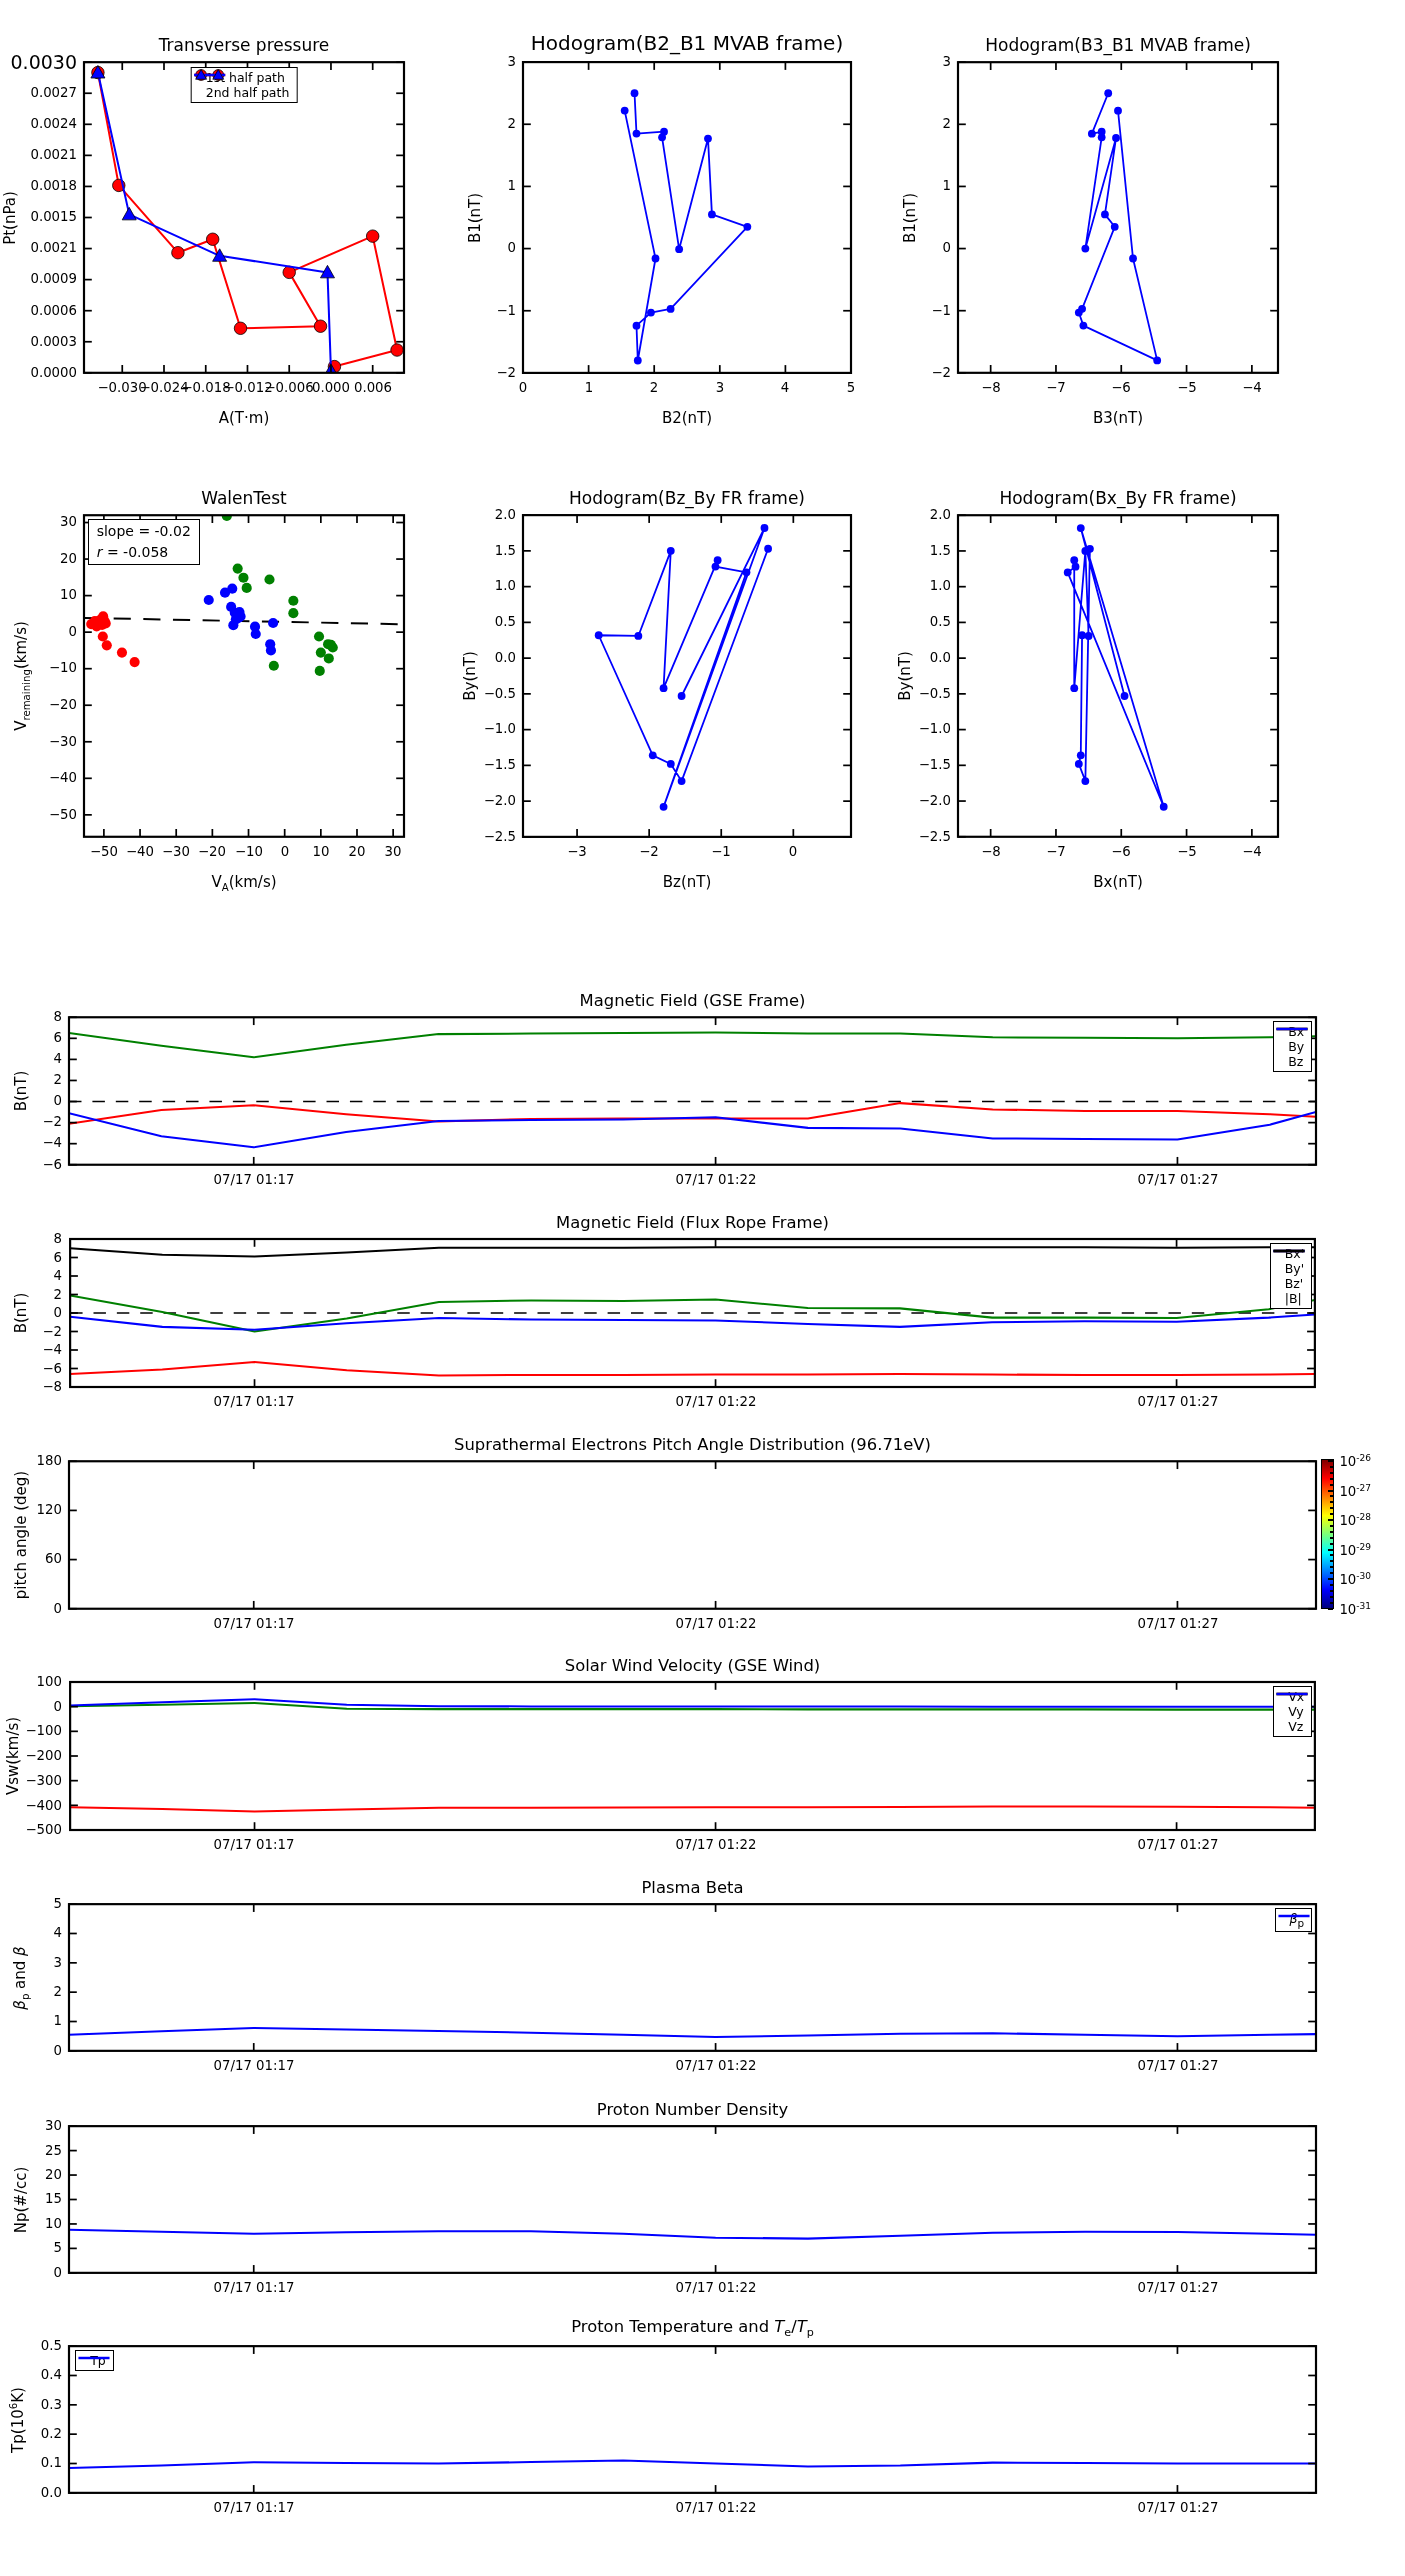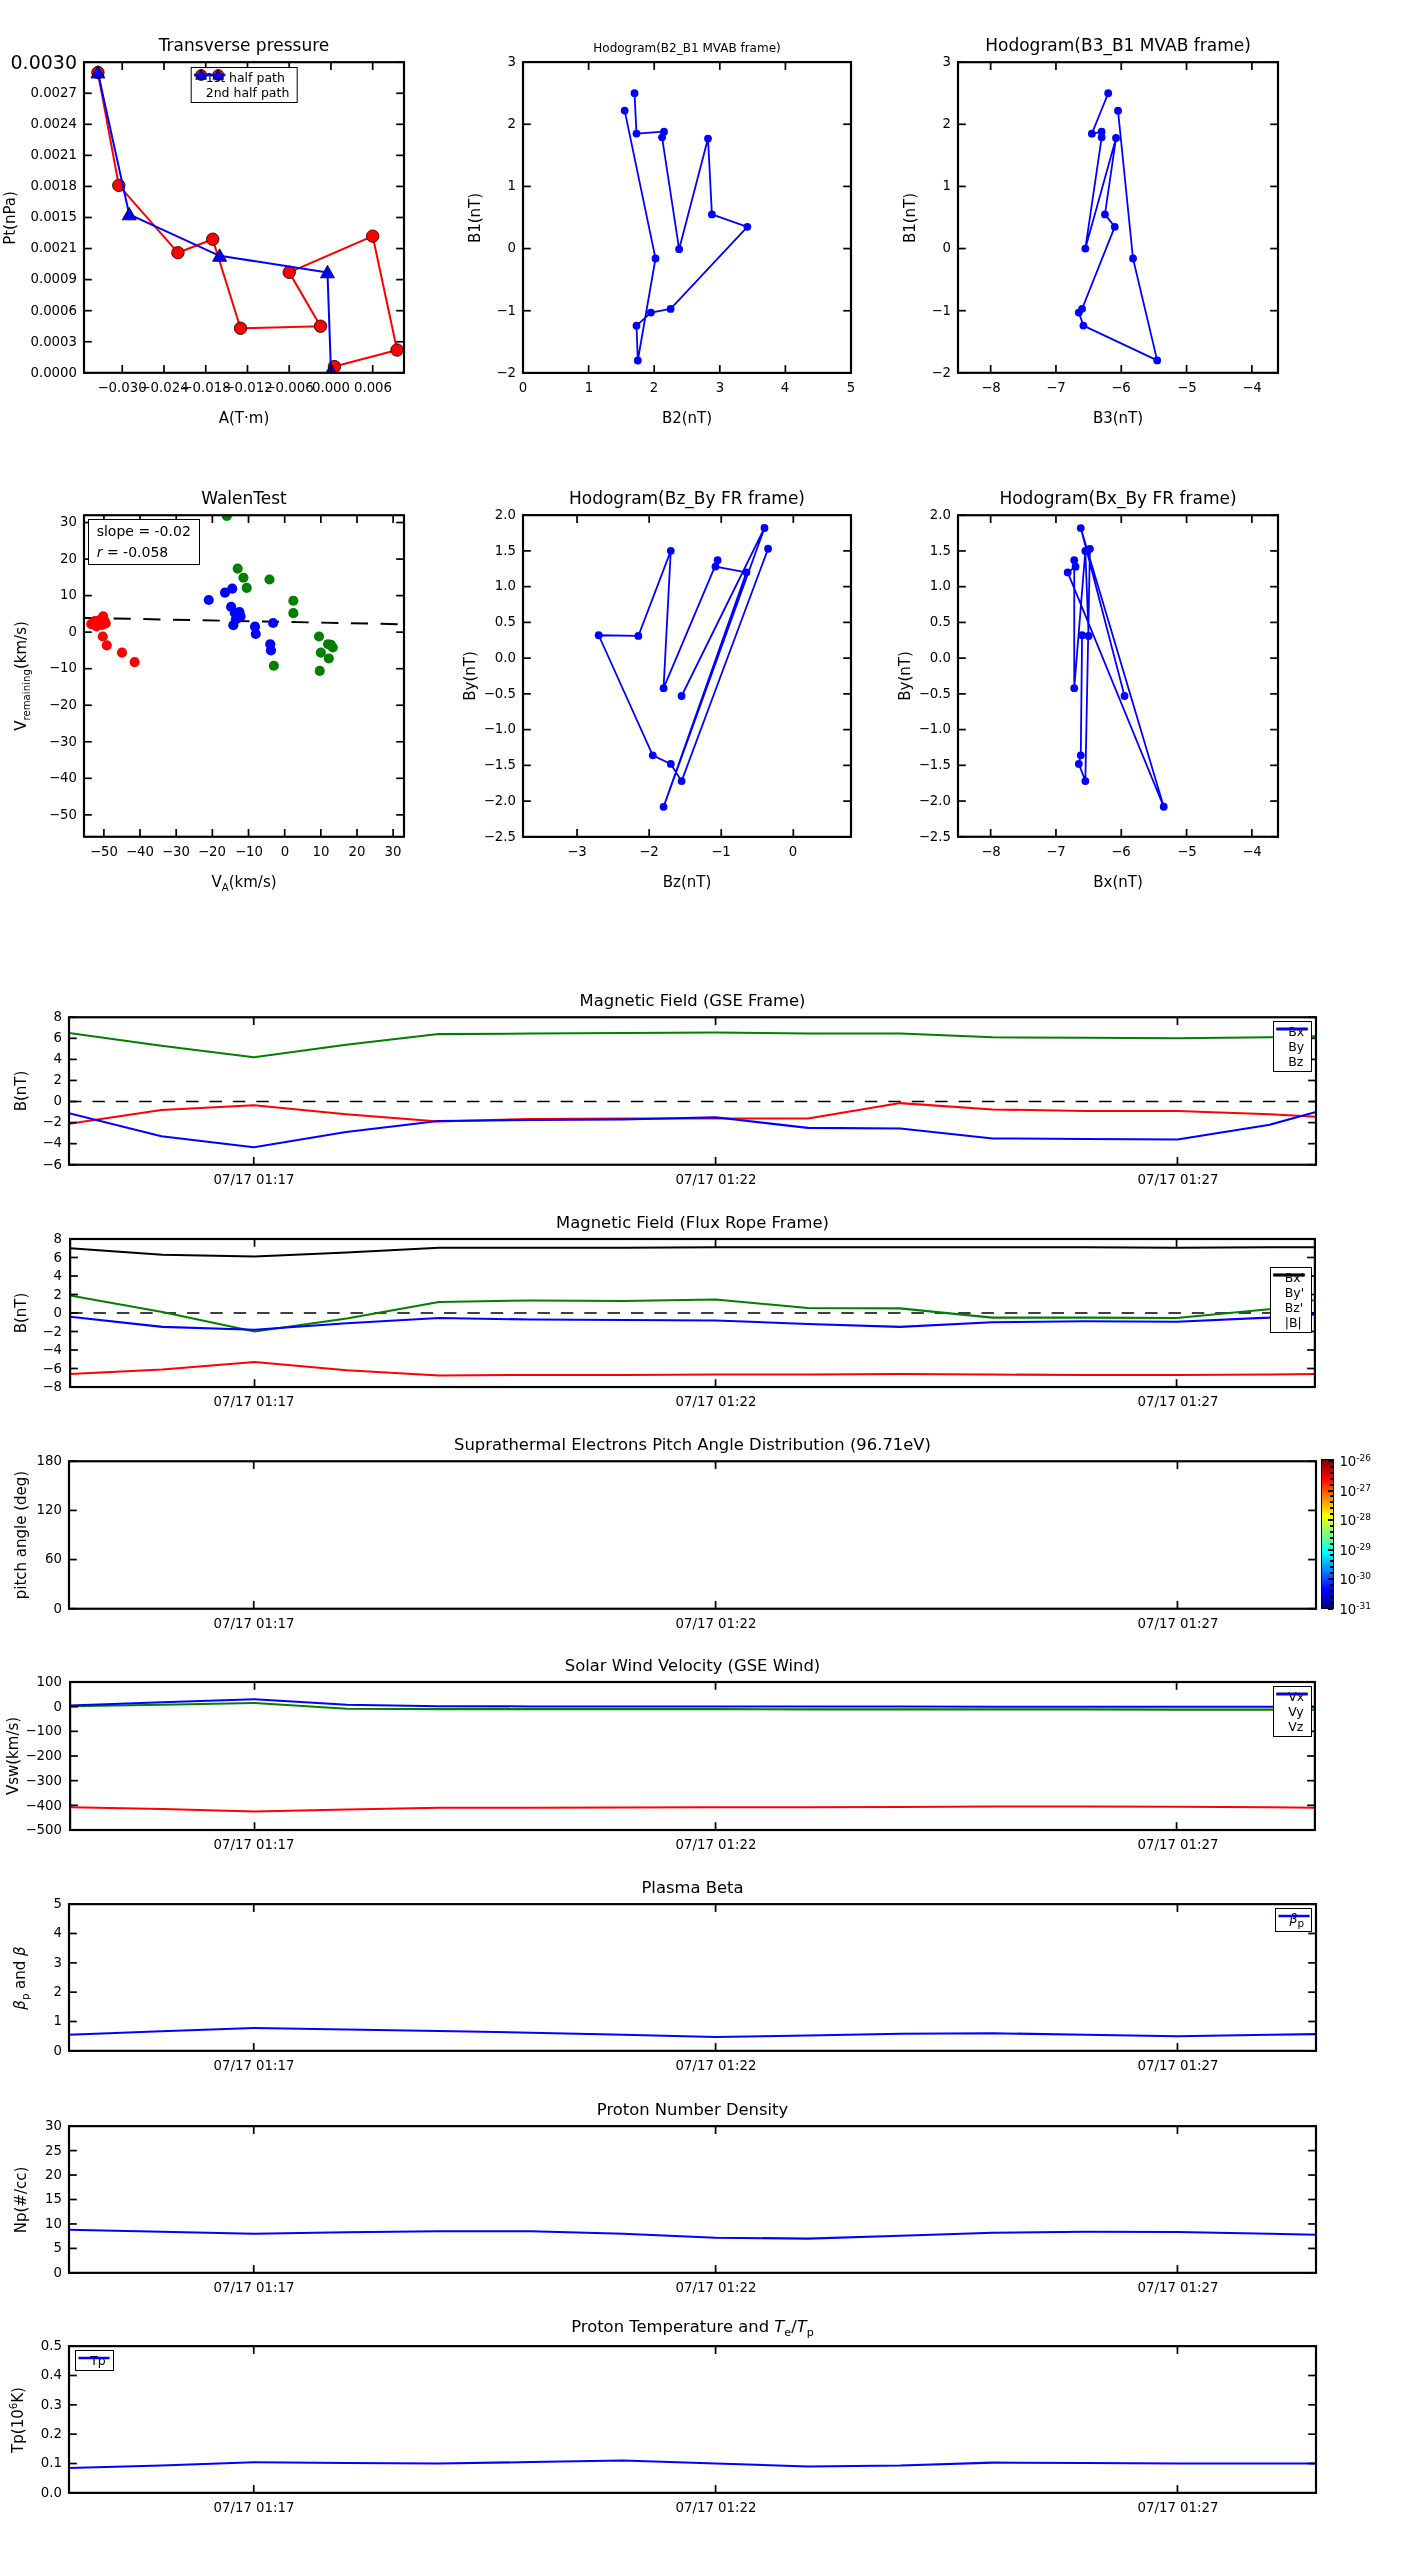--- a/index.html
+++ b/index.html
@@ -167,21 +167,21 @@
         <line x1="420" y1="318.4" x2="410" y2="318.4" stroke="#000" stroke-width="2.2"></line>
         <line x1="0" y1="238.79999999999998" x2="10" y2="238.79999999999998" stroke="#000" stroke-width="2.2"></line>
         <line x1="420" y1="238.79999999999998" x2="410" y2="238.79999999999998" stroke="#000" stroke-width="2.2"></line>
         <line x1="0" y1="159.20000000000002" x2="10" y2="159.20000000000002" stroke="#000" stroke-width="2.2"></line>
         <line x1="420" y1="159.20000000000002" x2="410" y2="159.20000000000002" stroke="#000" stroke-width="2.2"></line>
         <line x1="0" y1="79.59999999999997" x2="10" y2="79.59999999999997" stroke="#000" stroke-width="2.2"></line>
         <line x1="420" y1="79.59999999999997" x2="410" y2="79.59999999999997" stroke="#000" stroke-width="2.2"></line>
         <line x1="0" y1="0" x2="10" y2="0" stroke="#000" stroke-width="2.2"></line>
         <line x1="420" y1="0" x2="410" y2="0" stroke="#000" stroke-width="2.2"></line>
       </svg>
-      <div class="t" style="left: 50%; bottom: calc(100% + 7px); transform: translateX(-50%); font-size: 12px;">Hodogram(B2_B1 MVAB frame)</div>
+      <div class="t" style="left: 50%; bottom: calc(100% + 7px); transform: translateX(-50%); font-size: 20px;">Hodogram(B2_B1 MVAB frame)</div>
       <div class="t" style="left: 0px; top: calc(100% + 7px); transform: translateX(-50%); font-size: 13.3px;">0</div>
       <div class="t" style="left: 66px; top: calc(100% + 7px); transform: translateX(-50%); font-size: 13.3px;">1</div>
       <div class="t" style="left: 131px; top: calc(100% + 7px); transform: translateX(-50%); font-size: 13.3px;">2</div>
       <div class="t" style="left: 197px; top: calc(100% + 7px); transform: translateX(-50%); font-size: 13.3px;">3</div>
       <div class="t" style="left: 262px; top: calc(100% + 7px); transform: translateX(-50%); font-size: 13.3px;">4</div>
       <div class="t" style="left: 328px; top: calc(100% + 7px); transform: translateX(-50%); font-size: 13.3px;">5</div>
       <div class="t" style="left: -79px; width: 72px; text-align: right; top: 311px; transform: translateY(-52%); font-size: 13.3px;">−2</div>
       <div class="t" style="left: -79px; width: 72px; text-align: right; top: 249px; transform: translateY(-52%); font-size: 13.3px;">−1</div>
       <div class="t" style="left: -79px; width: 72px; text-align: right; top: 186px; transform: translateY(-52%); font-size: 13.3px;">0</div>
       <div class="t" style="left: -79px; width: 72px; text-align: right; top: 124px; transform: translateY(-52%); font-size: 13.3px;">1</div>
@@ -633,21 +633,21 @@
       <div class="t" style="left: -79px; width: 72px; text-align: right; top: 148px; transform: translateY(-52%); font-size: 13.3px;">−8</div>
       <div class="t" style="left: -79px; width: 72px; text-align: right; top: 130px; transform: translateY(-52%); font-size: 13.3px;">−6</div>
       <div class="t" style="left: -79px; width: 72px; text-align: right; top: 111px; transform: translateY(-52%); font-size: 13.3px;">−4</div>
       <div class="t" style="left: -79px; width: 72px; text-align: right; top: 93px; transform: translateY(-52%); font-size: 13.3px;">−2</div>
       <div class="t" style="left: -79px; width: 72px; text-align: right; top: 74px; transform: translateY(-52%); font-size: 13.3px;">0</div>
       <div class="t" style="left: -79px; width: 72px; text-align: right; top: 56px; transform: translateY(-52%); font-size: 13.3px;">2</div>
       <div class="t" style="left: -79px; width: 72px; text-align: right; top: 37px; transform: translateY(-52%); font-size: 13.3px;">4</div>
       <div class="t" style="left: -79px; width: 72px; text-align: right; top: 18.5px; transform: translateY(-52%); font-size: 13.3px;">6</div>
       <div class="t" style="left: -79px; width: 72px; text-align: right; top: 0px; transform: translateY(-52%); font-size: 13.3px;">8</div>
       <div class="t" style="left: -48px; top: 50%; transform: translate(-50%, -50%) rotate(-90deg); font-size: 15px;">B(nT)</div>
-      <div class="legend" style="right: 3.9px; top: 3.9px; margin-top: 24px;">
+      <div class="legend" style="right: 3.9px; top: 3.9px;">
         <div class="lrow">
           <svg width="36" height="14" viewBox="0 0 46 18">
             <line x1="3" y1="9" x2="43" y2="9" stroke="#ff0000" stroke-width="3.2"></line>
           </svg>
           <span style="font-size: 12.5px;">Bx'</span>
         </div>
         <div class="lrow">
           <svg width="36" height="14" viewBox="0 0 46 18">
             <line x1="3" y1="9" x2="43" y2="9" stroke="#008000" stroke-width="3.2"></line>
           </svg>

